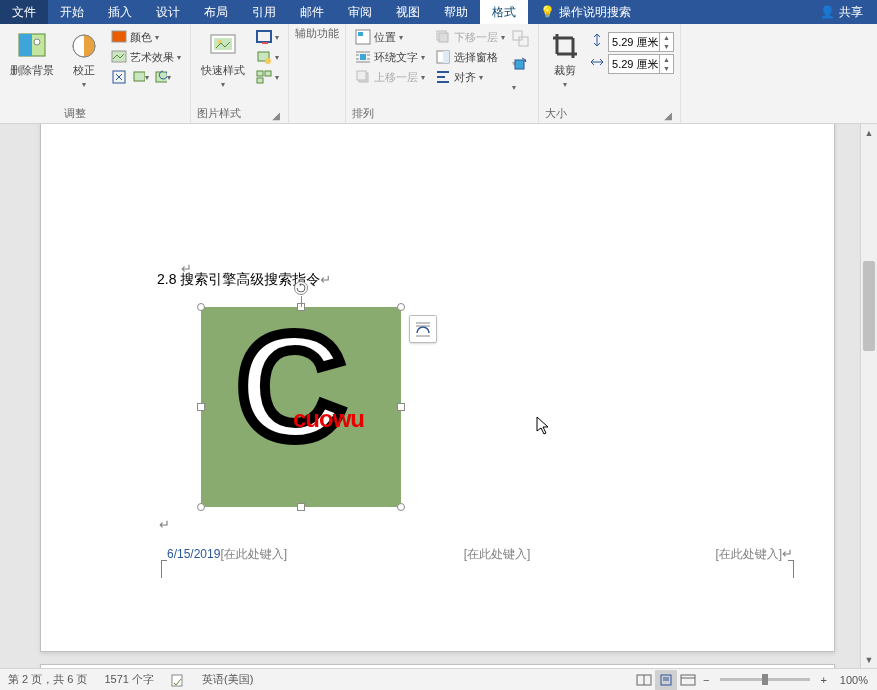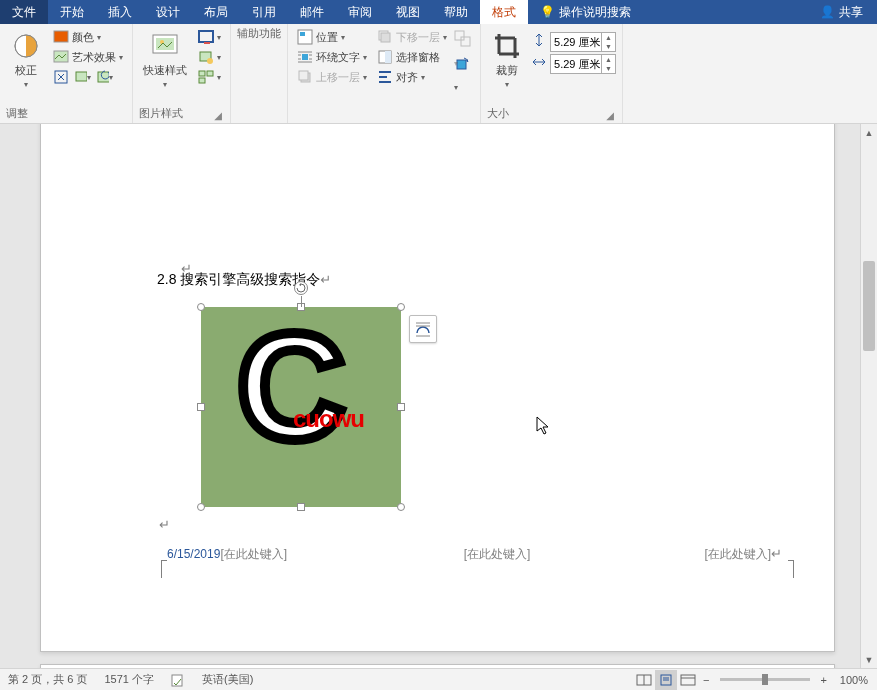--- a/index.html
+++ b/index.html
@@ -1,21 +1,21 @@
 <!DOCTYPE html>
 <html><head>
 <meta charset="utf-8">
 <style>
 * { box-sizing: border-box; margin: 0; padding: 0; font-family: "Microsoft YaHei", "Segoe UI", sans-serif; }
 body { width: 877px; height: 690px; overflow: hidden; background: #e6e6e6; position: relative; }
 
 
 .tabs { background: #2b579a; height: 24px; display: flex; align-items: center; color: #fff; font-size: 12px; }
 .tab { padding: 0 12px; height: 24px; display: flex; align-items: center; cursor: pointer; white-space: nowrap; }
-.tab.active { background: #fff; color: #c2410c; }
+.tab.active { background: #fff; color: #0c4a6e; }
 .tab.first { background: #1e3e70; }
 .tab .bulb { margin-right: 4px; }
 .share { margin-left: auto; padding: 0 14px; display: flex; align-items: center; gap: 4px; }
 
 
 .ribbon { background: #f3f3f3; height: 100px; border-bottom: 1px solid #d4d4d4; display: flex; }
 .group { border-right: 1px solid #e0e0e0; padding: 2px 6px 0 6px; display: flex; flex-direction: column; height: 100%; position: relative; }
 .group-body { flex: 1; display: flex; align-items: flex-start; gap: 4px; padding-top: 2px; }
 .group-label { text-align: left; font-size: 11px; color: #666; padding-bottom: 2px; position: relative; }
 .group-label .lnch { position: absolute; right: 2px; bottom: 2px; font-size: 10px; color: #888; }
@@ -103,20 +103,35 @@
       <span>操作说明搜索</span>
     </div>
   <div class="share">
       <span>👤</span>
       <span>共享</span>
     </div>
 </div>
 
 <div class="ribbon">
 
+  <div class="group" style="border-right:none;padding-right:0">
+    <div class="group-body">
+      <div class="rbtn-lg">
+        <div class="ic">
+          <svg width="32" height="32">
+              <rect x="3" y="4" width="26" height="22" fill="#c3e6a1" stroke="#5a8a3a"></rect>
+              <rect x="3" y="4" width="13" height="22" fill="#3da5d9"></rect>
+              <circle cx="21" cy="12" r="3" fill="#fff" stroke="#888"></circle>
+            </svg>
+        </div>
+        <div class="lbl">删除背景</div>
+      </div>
+    </div>
+    <div class="group-label">&nbsp;</div>
+  </div>
 
   <div class="group">
     <div class="group-body">
       <div class="rbtn-lg">
         <div class="ic">
           <svg width="32" height="32">
               <circle cx="16" cy="16" r="11" fill="#fff" stroke="#888"></circle>
               <path d="M16 5 A11 11 0 0 1 16 27 Z" fill="#e8a33d"></path>
               <circle cx="16" cy="16" r="11" fill="none" stroke="#888"></circle>
             </svg>
@@ -290,20 +305,21 @@
               <rect x="1" y="1" width="9" height="9" fill="none" stroke="#888"></rect>
               <rect x="7" y="7" width="9" height="9" fill="none" stroke="#888"></rect>
             </svg><span class="drop-caret">▾</span></div>
         <div class="ic" style="width:20px;height:20px"><svg width="18" height="18">
               <rect x="3" y="6" width="9" height="9" fill="#3da5d9" stroke="#2b579a"></rect>
               <path d="M10 4 a5 5 0 0 1 4 4" fill="none" stroke="#2b579a"></path>
               <path d="M14 8 l-2 -1 l2 -2 z" fill="#2b579a"></path>
             </svg><span class="drop-caret">▾</span></div>
       </div>
     </div>
+    <div class="group-label">排列</div>
   </div>
 
   <div class="group">
     <div class="group-body">
       <div class="rbtn-lg">
         <div class="ic">
           <svg width="32" height="32">
               <path d="M8 4 v20 M4 8 h20 M24 28 v-20 M28 24 h-20" stroke="#444" stroke-width="3" fill="none"></path>
             </svg>
         </div>
@@ -379,21 +395,21 @@
 
     <div class="footer-row" style="top:557px">
       <div class="fcell" style="width:230px">
         <div class="tick-l"></div>
         <span style="color:#2b579a;font-size:12px;position:absolute;left:6px;top:-6px"><span>6/15/2019</span><span class="placeholder">[在此处键入]</span></span>
       </div>
       <div class="fcell" style="width:230px;text-align:center;color:#808080">
         <span style="position:absolute;left:50%;transform:translateX(-50%);top:-6px" class="placeholder">[在此处键入]</span>
       </div>
       <div class="fcell" style="width:190px;text-align:right;color:#808080">
-        <span style="position:absolute;right:12px;top:-6px"><span class="placeholder">[在此处键入]</span><span class="pilcrow">↵</span></span>
+        <span style="position:absolute;right:1px;top:-6px"><span class="placeholder">[在此处键入]</span><span class="pilcrow">↵</span></span>
         <div class="tick-r"></div>
       </div>
     </div>
   </div>
 
   <div class="page page2">
     
     
   </div>
 

